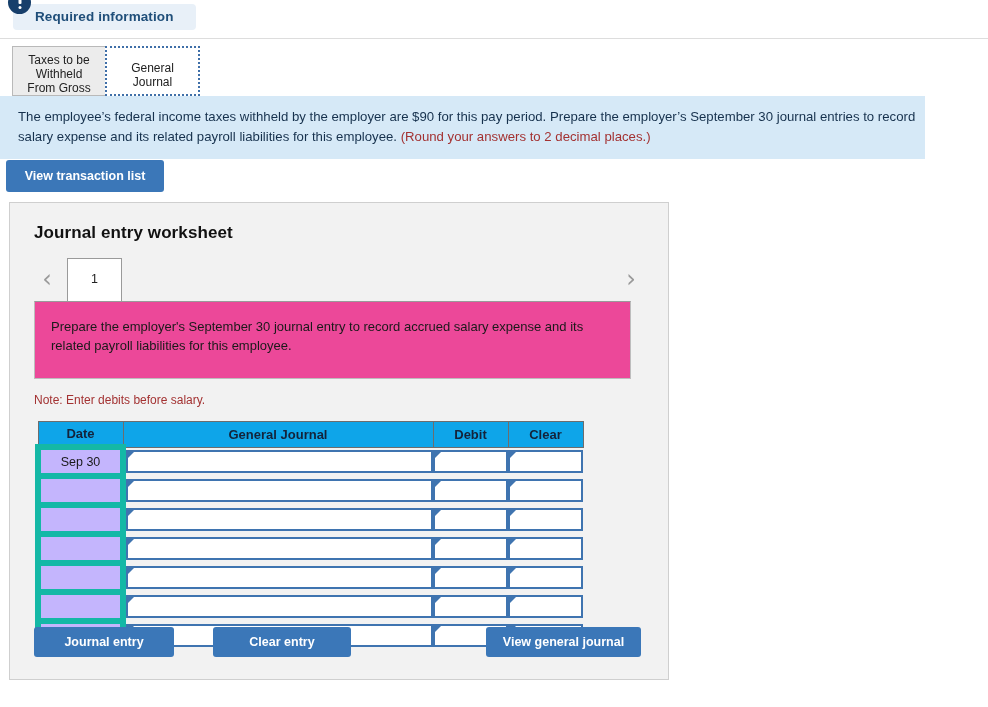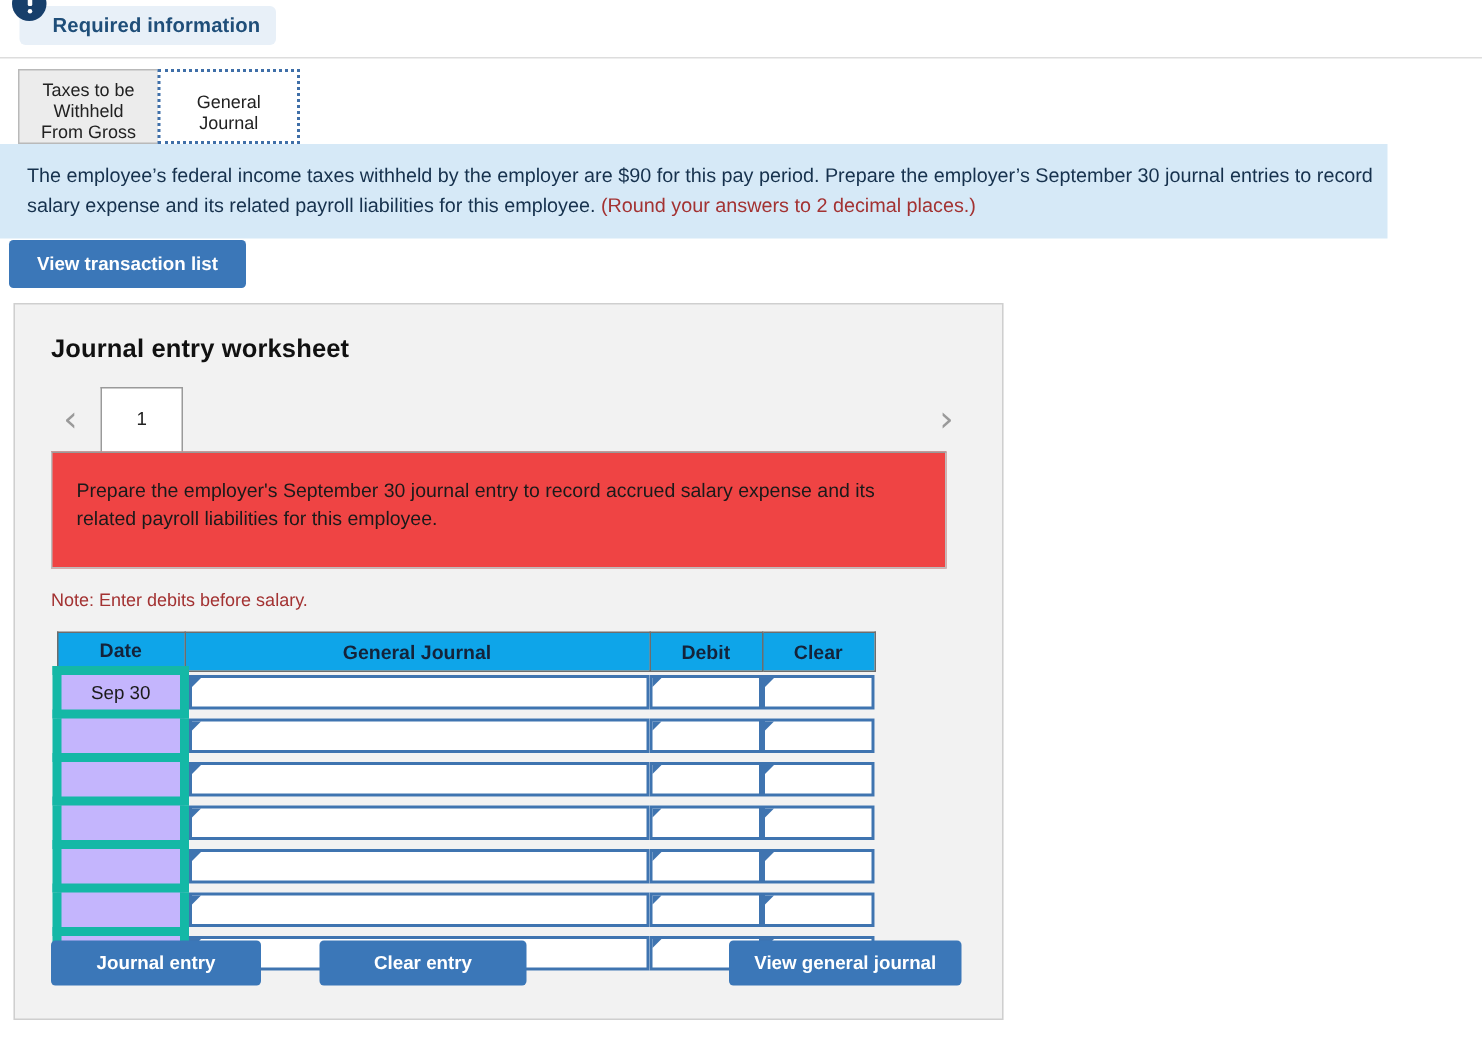--- a/index.html
+++ b/index.html
@@ -22,21 +22,21 @@
   .req-bar {
     position: absolute;
     left: 0; top: 0;
     width: 988px; height: 38px;
   }
   .req-pill {
     position: absolute;
     left: 13px; top: 4px;
     background: #e8f0f8;
     border-radius: 4px;
-    padding: 5px 10px 6px 22px;
+    padding: 5px 22px 6px 22px;
     font-size: 13.5px;
     font-weight: bold;
     color: #1f4e79;
     letter-spacing: 0.1px;
     white-space: nowrap;
   }
   .req-icon {
     position: absolute;
     left: 8px; top: -9px;
     width: 23px; height: 23px;
@@ -195,21 +195,21 @@
     cursor: pointer;
   }
 
   
   .prompt {
     position: absolute;
     left: 24px; top: 98px;
     width: 597px;
     height: 78px;
     box-sizing: border-box;
-    background: #ef4444;
+    background: #ec4899;
     border: 1px solid #bdbdbd;
     border-top: 1px solid #9a9a9a;
     padding: 15px 16px 0 16px;
     font-size: 13px;
     line-height: 19px;
     color: #1a1a1a;
   }
 
   .note {
     position: absolute;

